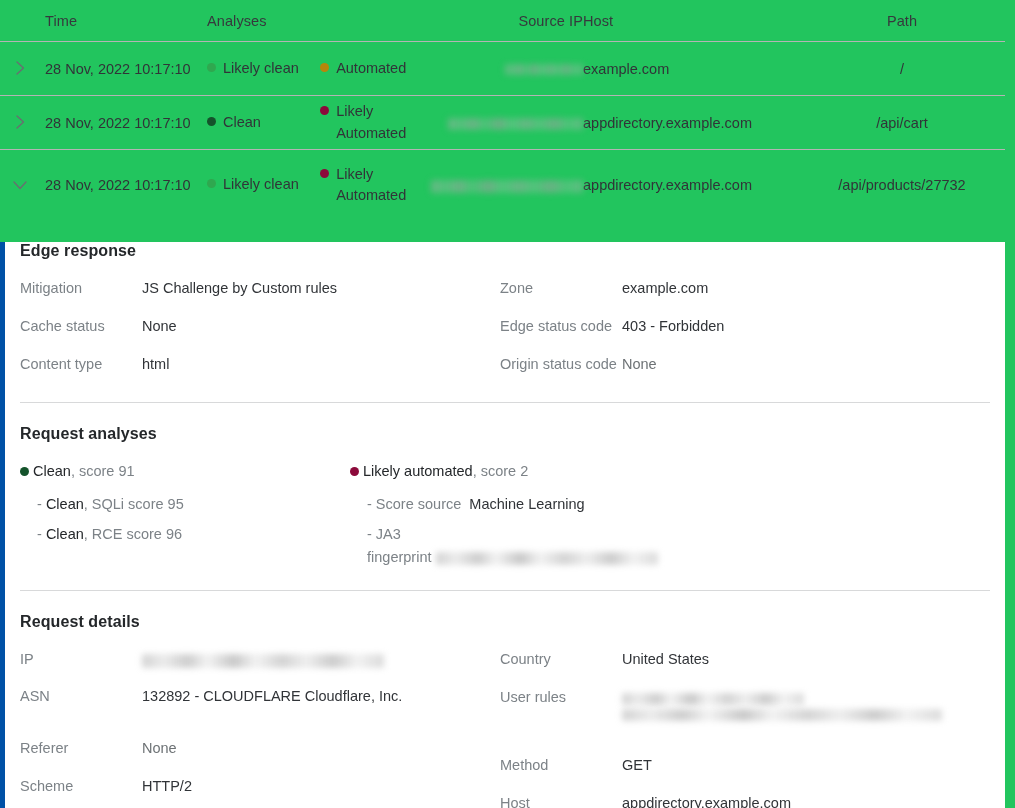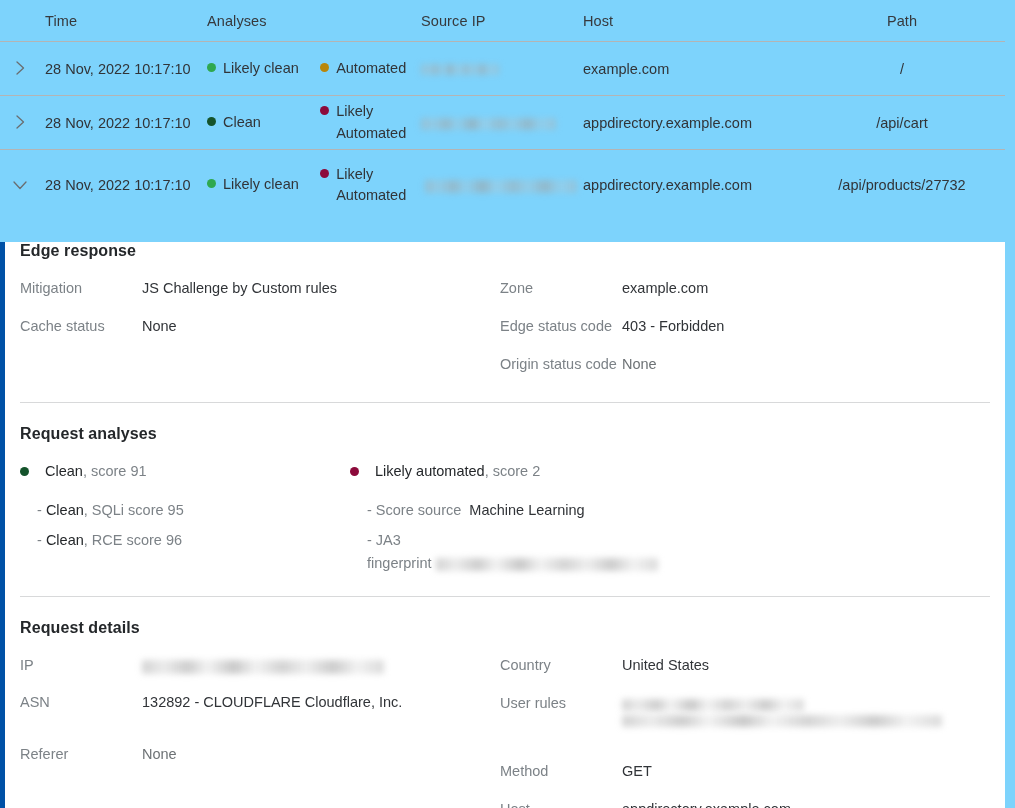--- a/index.html
+++ b/index.html
@@ -9,42 +9,42 @@
     width: 1015px; height: 808px;
     background: #ffffff;
     font-family: "Liberation Sans", sans-serif;
     -webkit-font-smoothing: antialiased;
   }
   .screen {
     position: relative;
     width: 1015px;
     height: 808px;
     overflow: hidden;
-    background: #7dd3fc;
+    background: #22c55e;
   }
 
   
   .evt-table { width: 1015px; }
   .evt-head {
     display: flex;
     align-items: center;
     height: 42px;
     padding-left: 10px;
     border-bottom: 1px solid #b4b4b4;
     width: 1005px;
   }
   .evt-head .th {
     font-size: 14.5px;
     color: #36393d;
     letter-spacing: .1px;
   }
   .col-toggle { width: 35px; flex: 0 0 35px; }
   .col-time   { width: 162px; flex: 0 0 162px; }
   .col-anal   { width: 214px; flex: 0 0 214px; }
-  .col-ip     { width: 162px; flex: 0 0 162px; }
+  .col-ip     { width: 162px; flex: 0 0 162px; text-align: right; }
   .col-host   { width: 214px; flex: 0 0 214px; }
   .col-path   { width: 210px; flex: 0 0 210px; text-align: center; }
 
   .evt-row {
     display: flex;
     align-items: center;
     min-height: 54px;
     padding-left: 10px;
     width: 1005px;
     border-bottom: 1px solid #b4b4b4;
@@ -158,23 +158,23 @@
 
   
   .ra-cols { display: flex; }
   .ra-col-1 { width: 330px; flex: 0 0 330px; }
   .ra-col-2 { width: 330px; flex: 0 0 330px; }
   .ra-col-3 { width: 300px; flex: 0 0 300px; }
 
   .ra-head {
     display: flex;
     align-items: baseline;
-    gap: 16px;
-    font-size: 14.5px;
-    margin-bottom: 20px;
+    gap: 4px;
+    font-size: 14.5px;
+    margin-bottom: 14px;
   }
   .ra-head .dot { margin-top: 0; align-self: center; }
   .ra-head .strong { color: #24272a; }
   .ra-head .soft   { color: #7c8287; }
   .ra-head.plain   { color: #313438; padding-left: 0; }
 
   .ra-sub {
     font-size: 14.5px;
     margin: 0 0 8px 0;
     padding-left: 17px;
@@ -287,20 +287,24 @@
         <div class="grid2">
           <div class="gcol">
             <div class="frow">
               <div class="flabel er-l">Mitigation</div>
               <div class="fvalue">JS Challenge by Custom rules</div>
             </div>
             <div class="frow">
               <div class="flabel er-l">Cache status</div>
               <div class="fvalue">None</div>
             </div>
+            <div class="frow" style="margin-bottom:0">
+              <div class="flabel er-l">Content type</div>
+              <div class="fvalue">html</div>
+            </div>
           </div>
           <div class="gcol">
             <div class="frow">
               <div class="flabel er-r">Zone</div>
               <div class="fvalue">example.com</div>
             </div>
             <div class="frow">
               <div class="flabel er-r">Edge status code</div>
               <div class="fvalue">403 - Forbidden</div>
             </div>
@@ -364,20 +368,24 @@
               <div class="fvalue"><span class="redact ipd"></span></div>
             </div>
             <div class="frow" style="margin-bottom:36px">
               <div class="flabel rd-l">ASN</div>
               <div class="fvalue">132892 - CLOUDFLARE Cloudflare, Inc.</div>
             </div>
             <div class="frow" style="margin-bottom:22px">
               <div class="flabel rd-l">Referer</div>
               <div class="fvalue muted">None</div>
             </div>
+            <div class="frow" style="margin-bottom:22px">
+              <div class="flabel rd-l">Scheme</div>
+              <div class="fvalue">HTTP/2</div>
+            </div>
 
           </div>
           <div class="gcol">
             <div class="frow" style="margin-bottom:22px">
               <div class="flabel rd-r">Country</div>
               <div class="fvalue">United States</div>
             </div>
             <div class="frow" style="margin-bottom:36px">
               <div class="flabel rd-r">User rules</div>
               <div class="fvalue">

